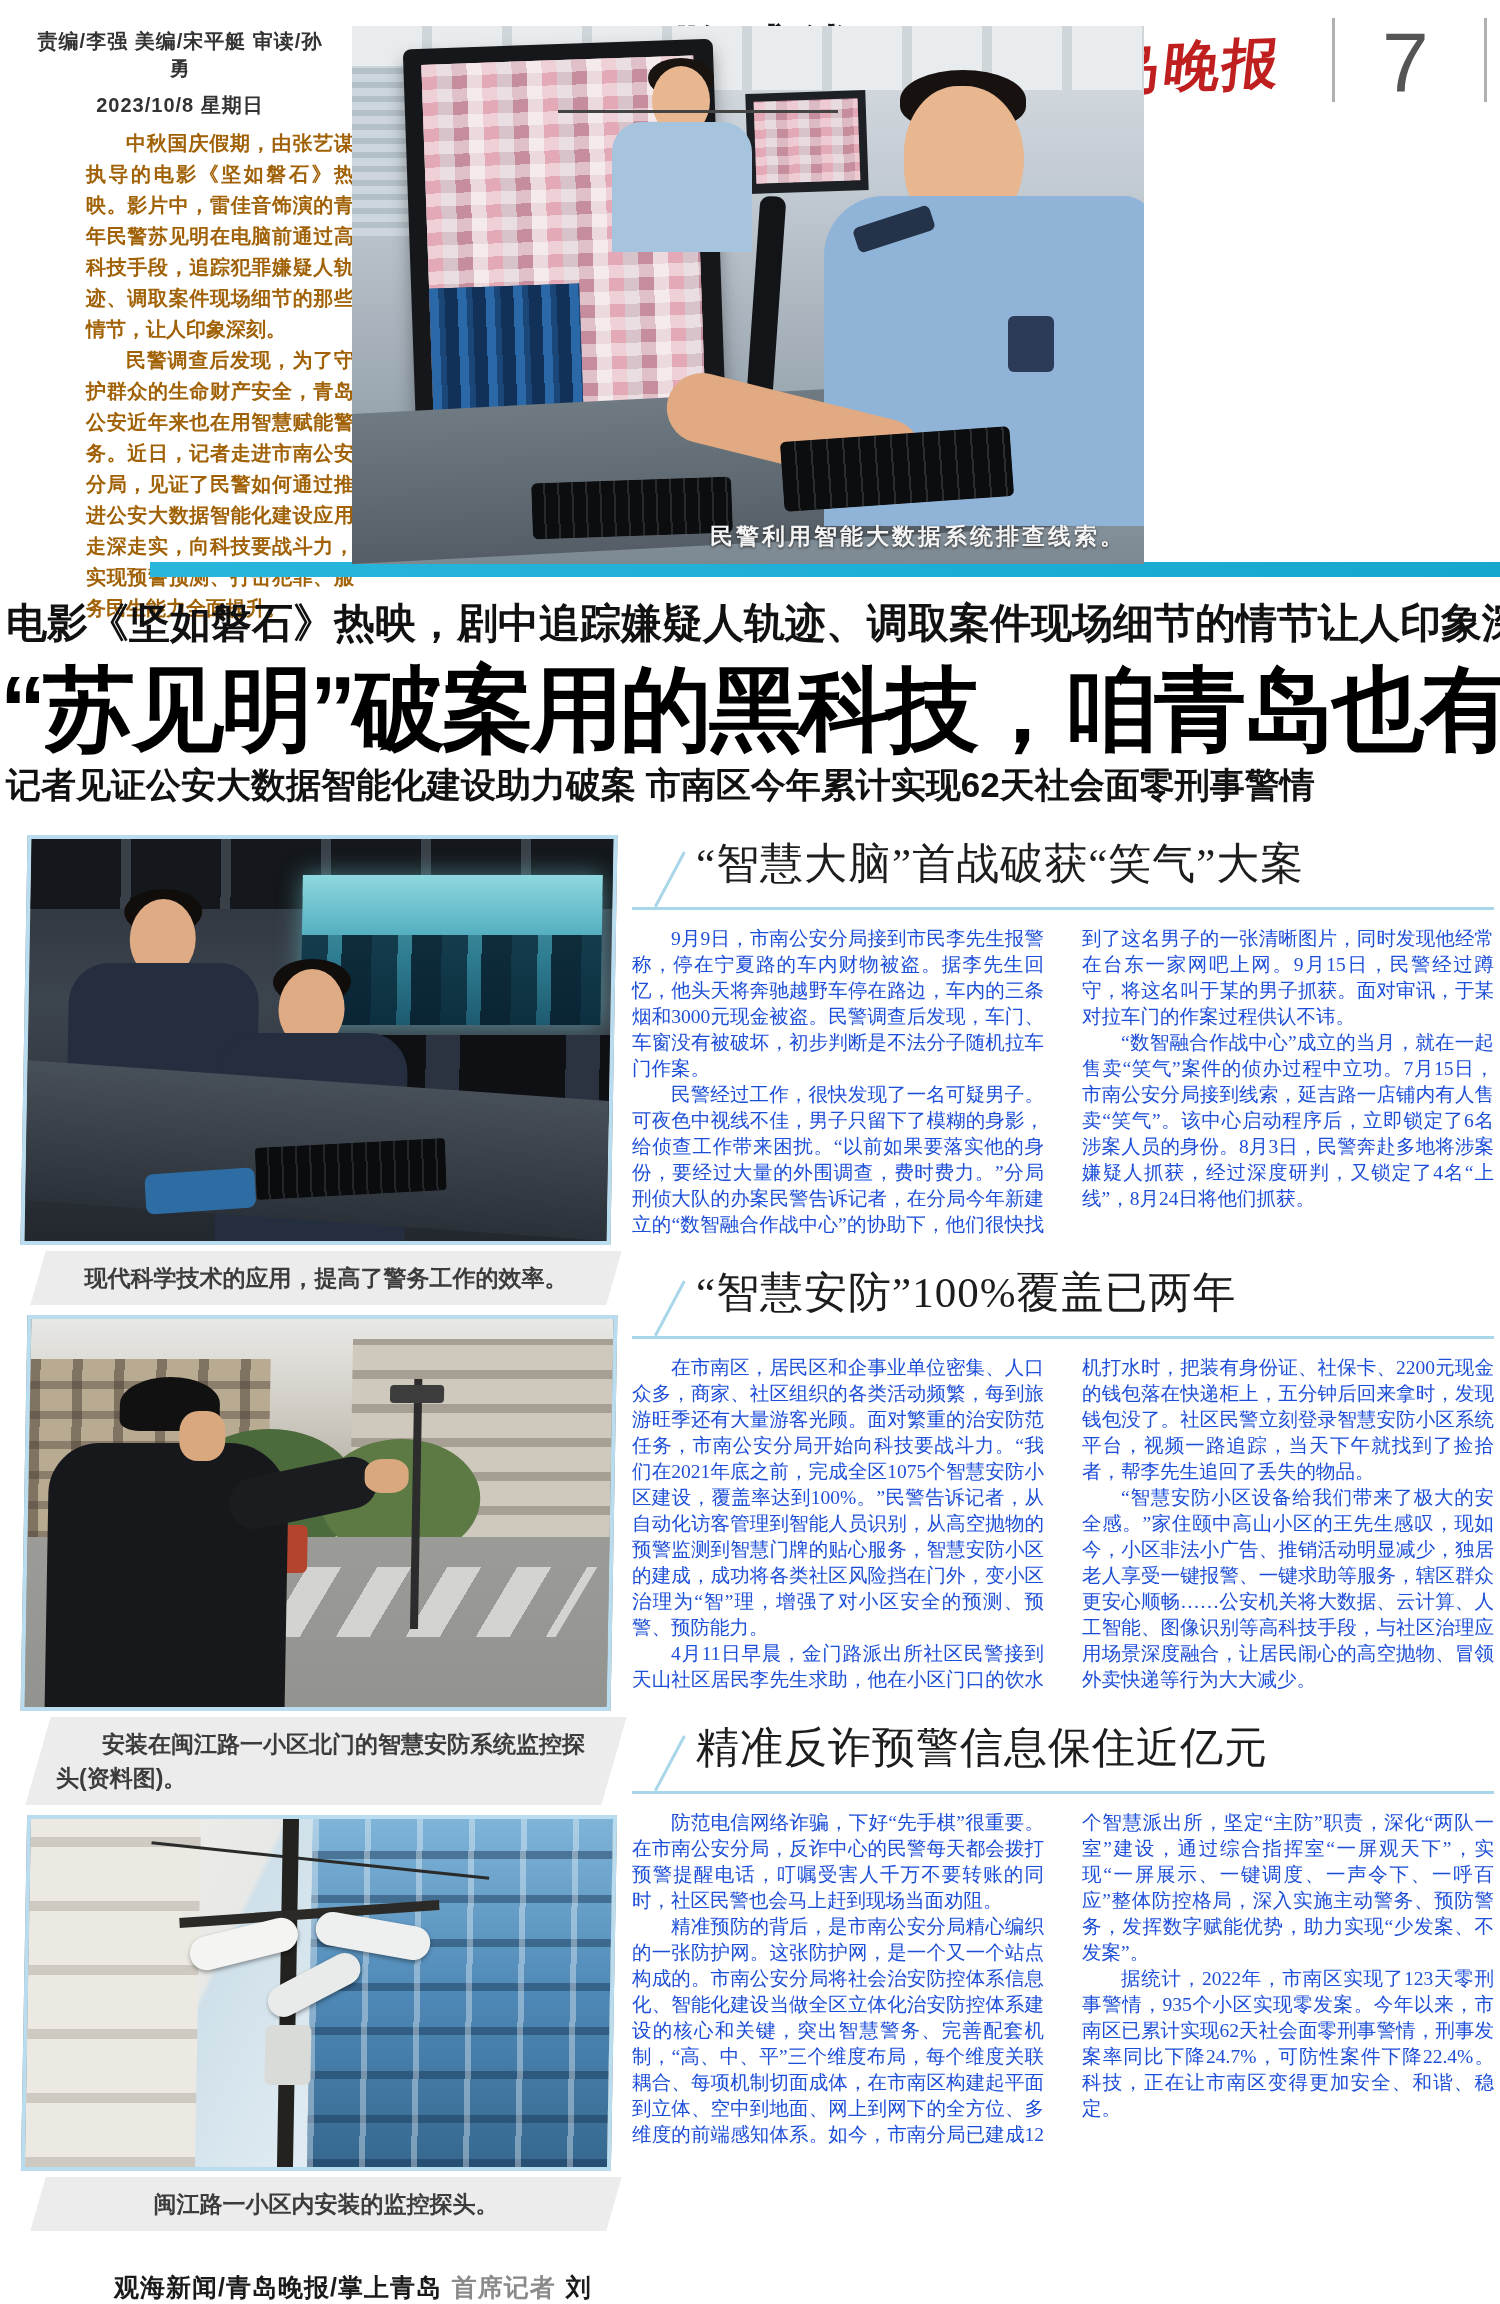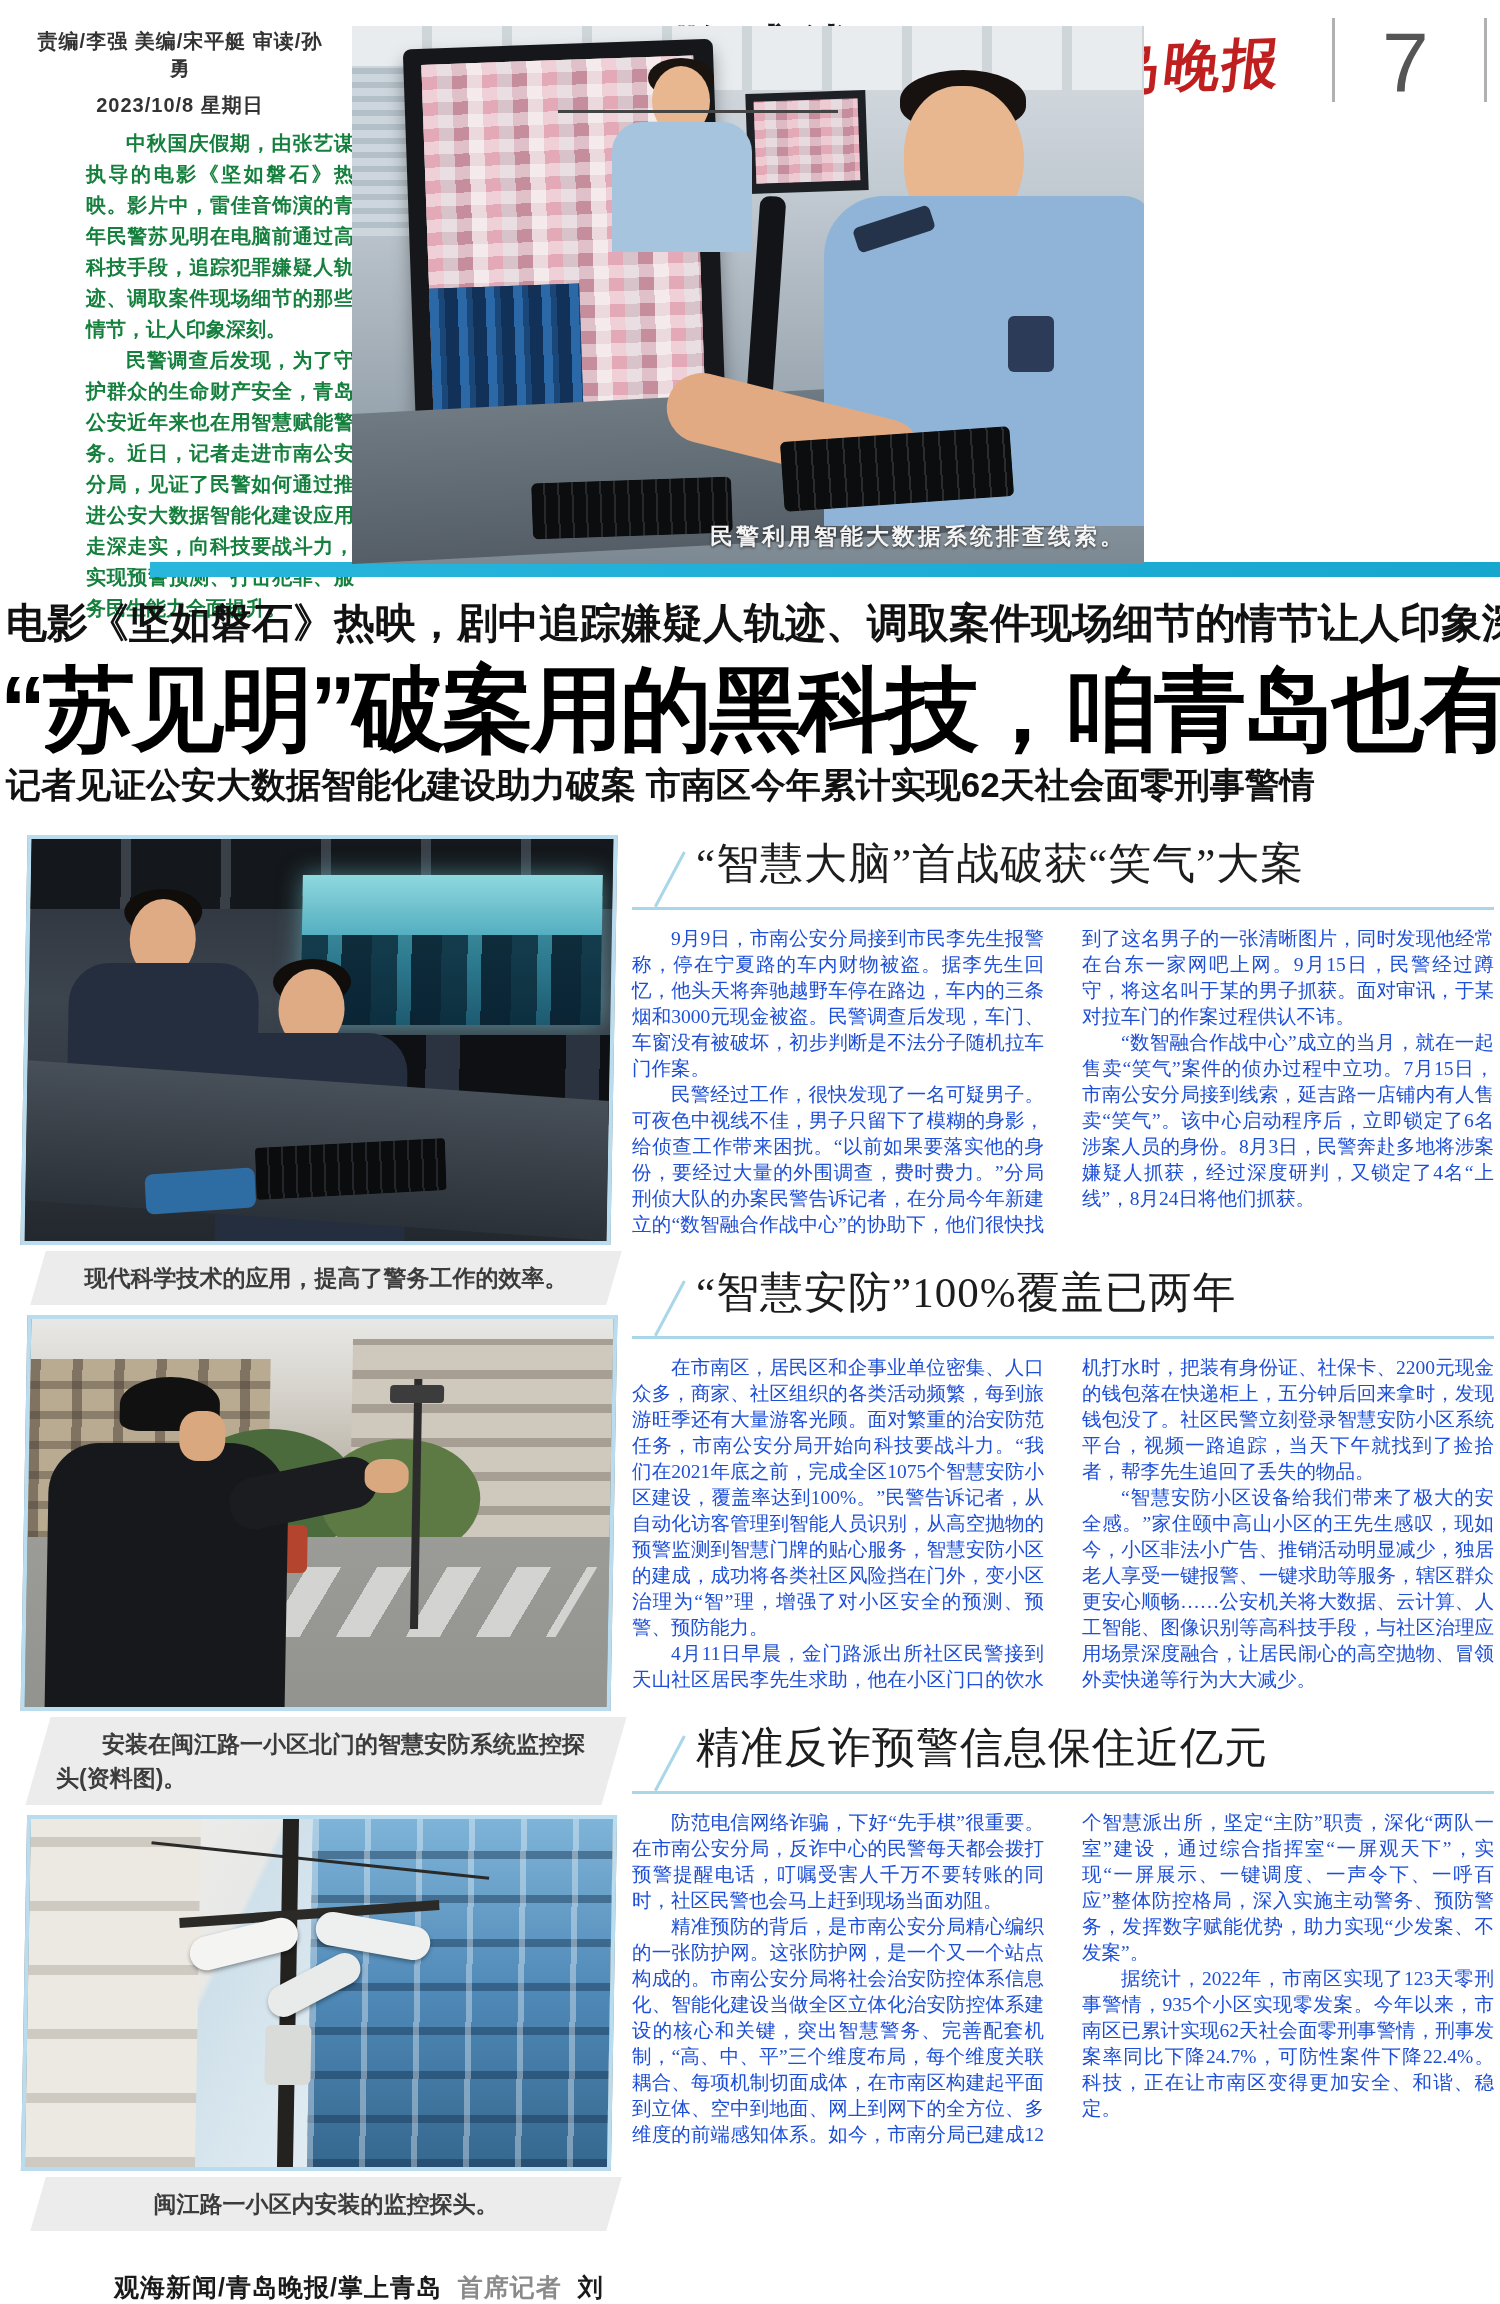--- a/index.html
+++ b/index.html
@@ -17,21 +17,21 @@
   .header-rule { position:absolute; left:558px; top:110px; width:280px; height:3px; background:#444; z-index:3; }
   .masthead { position:absolute; left:1048px; top:30px; font-size:56px; color:#c01f1f; font-weight:bold;
               font-family:"DejaVu Serif", serif; transform:skewX(-8deg) rotate(-2deg); letter-spacing:2px; }
   .vbar { position:absolute; top:18px; width:3px; height:84px; background:#b0b0b0; }
   .vbar1 { left:1332px; } .vbar2 { left:1484px; }
   .pageno { position:absolute; left:1382px; top:14px; font-size:84px; color:#555;
             font-family:"Liberation Sans", sans-serif; font-weight:500; }
 
   
   .intro { position:absolute; left:86px; top:128px; width:268px;
-           font-family:"Liberation Sans", sans-serif; font-weight:bold; color:#15803d;
+           font-family:"Liberation Sans", sans-serif; font-weight:bold; color:#a16207;
            font-size:20px; line-height:31px; text-align:justify; }
   .intro p { text-indent:2em; }
 
   
   .top-photo { position:absolute; left:352px; top:26px; width:792px; height:538px;
                background:linear-gradient(180deg,#d8dde2 0%,#c2cad2 30%,#9aa6b0 70%,#7d8992 100%); overflow:hidden; z-index:2;padding-left:36px; }
   .tp-ceiling { position:absolute; left:0; top:0; width:100%; height:64px;
                 background:repeating-linear-gradient(90deg,#e8ecef 0 70px,#cfd6da 70px 80px); }
   .tp-blind { position:absolute; left:0; top:40px; width:150px; height:170px;
               background:repeating-linear-gradient(0deg,#cdd6dd 0 8px,#b4c0c8 8px 14px); }
@@ -151,21 +151,21 @@
   .p3-crossarm { position:absolute; left:150px; top:90px; width:260px; height:10px; background:#2c2a26; transform:rotate(-4deg); }
   .p3-cam1 { position:absolute; left:160px; top:108px; width:110px; height:34px; background:#f4f4f2; border-radius:17px; transform:rotate(-14deg); box-shadow:0 2px 4px rgba(0,0,0,.4); }
   .p3-cam2 { position:absolute; left:286px; top:100px; width:116px; height:34px; background:#eef0ef; border-radius:17px; transform:rotate(10deg); box-shadow:0 2px 4px rgba(0,0,0,.4); }
   .p3-cam3 { position:absolute; left:236px; top:150px; width:100px; height:32px; background:#e9ebea; border-radius:16px; transform:rotate(-28deg); box-shadow:0 2px 4px rgba(0,0,0,.4); }
   .p3-box { position:absolute; left:238px; top:206px; width:46px; height:60px; background:#d9dbd8; border-radius:6px; }
   .p3-wire { position:absolute; left:120px; top:40px; width:340px; height:3px; background:#2a2a28; transform:rotate(6deg); }
 
   
   .credits { margin-top:40px; font-family:"Liberation Sans", sans-serif; }
   .cred-line1 { font-size:25px; font-weight:bold; color:#1a1a1a; text-align:left; padding-left:90px; letter-spacing:1px; }
-  .cred-role { color:#8a8a8a; font-weight:bold; margin:0 8px; }
+  .cred-role { color:#8a8a8a; font-weight:bold; margin:0 2px; }
 
   
   .articles { position:absolute; left:632px; top:835px; width:862px; }
   .sec { margin-bottom:26px; }
   .sec-head { position:relative; font-size:43px; color:#1d1d1d; font-weight:500; letter-spacing:1px;
               padding:0 0 14px 64px; border-bottom:3px solid #a9d6e9; margin-bottom:16px;
               font-family:"Liberation Serif", serif; }
   .sec-slash { position:absolute; left:22px; bottom:1px; width:3px; height:62px; background:#a9d6e9;
                transform:rotate(28deg); transform-origin:bottom left; }
   .sec-body { column-count:2; column-gap:38px; text-align:justify;

